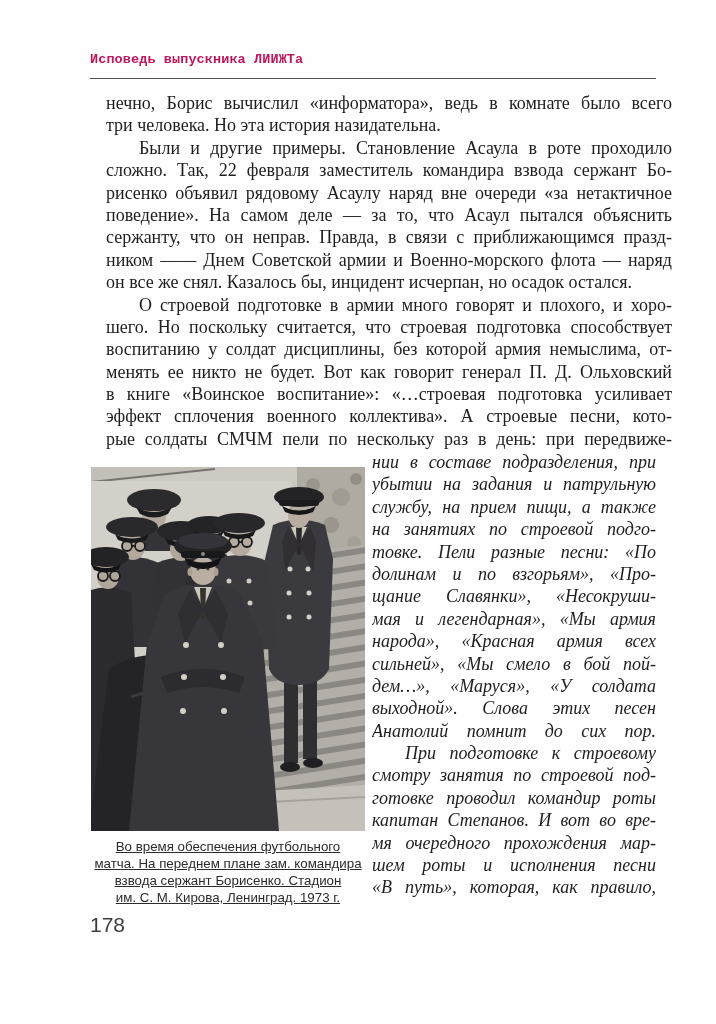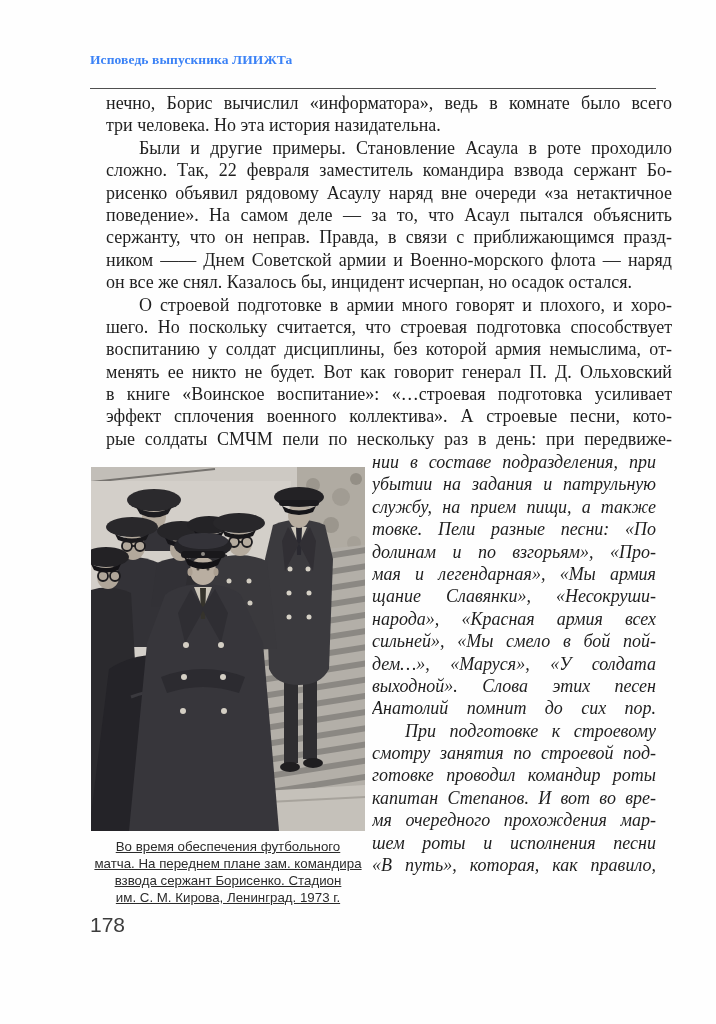--- a/index.html
+++ b/index.html
@@ -7,24 +7,24 @@
     position:relative;
     width:716px;height:1024px;
     background:#fefefe;
     font-family:"Liberation Serif",serif;
     color:#1e1e1e;
     overflow:hidden;
   }
   
   .running-header{
     position:absolute;left:90px;top:52px;width:566px;
-    font-family:Liberation Serif, serif;
+    font-family:Liberation Mono, monospace;
     font-weight:bold;font-size:13.5px;letter-spacing:.1px;
-    color:#3b82f6;
-    padding-bottom:20px;
+    color:#be185d;
+    padding-bottom:11px;
     border-bottom:1.4px solid #4f4f4f;
   }
   
   .body-text{
     position:absolute;left:90px;top:92px;width:566px;
     font-size:18px;line-height:22.4px;margin-left:16px;
   }
   .right-col{
     position:absolute;left:372px;top:451px;width:284px;
     font-size:18px;line-height:22.4px;font-style:italic;
@@ -241,24 +241,25 @@
         <div class="cap-line">взвода сержант Борисенко. Стадион</div>
         <div class="cap-line">им. С. М. Кирова, Ленинград. 1973 г.</div>
       </div>
   </div>
 
   <div class="right-col">
     <div class="para">
         <div class="line">нии в составе подразделения, при</div>
         <div class="line">убытии на задания и патрульную</div>
         <div class="line">службу, на прием пищи, а также</div>
+        <div class="line">на занятиях по строевой подго-</div>
         <div class="line">товке. Пели разные песни: «По</div>
         <div class="line">долинам и по взгорьям», «Про-</div>
+        <div class="line">щание Славянки», «Несокруши-</div>
         <div class="line">мая и легендарная», «Мы армия</div>
-        <div class="line">щание Славянки», «Несокруши-</div>
         <div class="line">народа», «Красная армия всех</div>
         <div class="line">сильней», «Мы смело в бой пой-</div>
         <div class="line">дем…», «Маруся», «У солдата</div>
         <div class="line">выходной». Слова этих песен</div>
         <div class="line">Анатолий помнит до сих пор.</div>
       </div>
     <div class="para para-indent">
         <div class="line">При подготовке к строевому</div>
         <div class="line">смотру занятия по строевой под-</div>
         <div class="line">готовке проводил командир роты</div>

